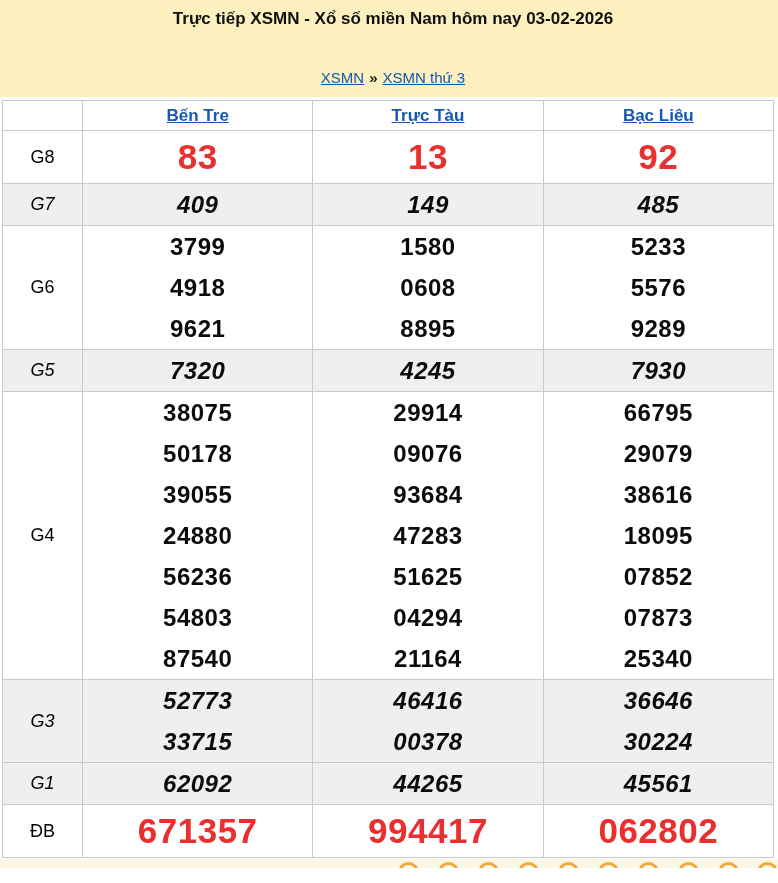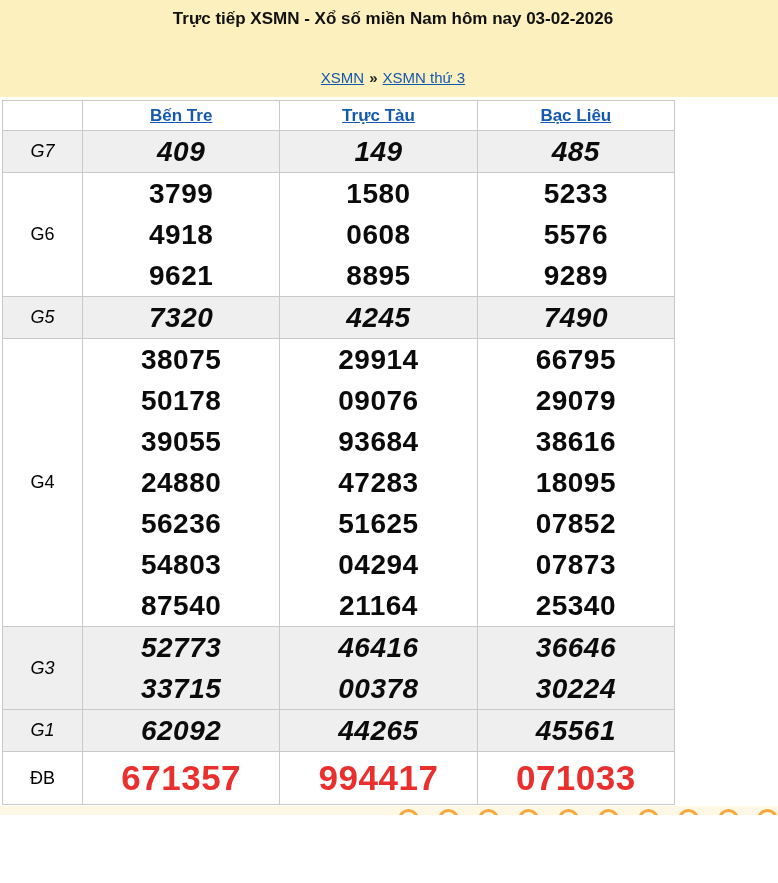--- a/index.html
+++ b/index.html
@@ -33,21 +33,21 @@
   }
   .crumb{font-size:15px;margin-top:40px;}
   .crumb a{
     color:var(--blue);
     text-decoration:underline;
     cursor:pointer;
   }
   .crumb .sep{color:#222;margin:0 5px;font-weight:bold;}
   
   table.results{
-    width:673px;
+    width:772px;
     margin:3px 0 0 2px;
     border-collapse:collapse;
     table-layout:fixed;
   }
   table.results th, table.results td{
     border:1px solid var(--border);
     text-align:center;
     vertical-align:middle;
     padding:0;
   }
@@ -60,21 +60,21 @@
     text-decoration:underline;
     cursor:pointer;
   }
   tr.zebra{background:var(--zebra);font-style:italic;}
   td.plabel{
     font-size:18px;
     font-weight:normal;
     color:#000;
   }
   .num{
-    font-size:28px;
+    font-size:24px;
     font-weight:bold;
     color:#0b0b0b;
     line-height:41px;
     letter-spacing:0.5px;
   }
   tr.single:not(.special) td{height:42px;}
   tr.special td{height:53px;}
   tr.special .num{
     color:var(--red);
     font-size:35px;
@@ -117,20 +117,32 @@
   </colgroup>
   <thead>
       <tr>
         <th></th>
         <th><a>Bến Tre</a></th>
         <th><a>Trực Tàu</a></th>
         <th><a>Bạc Liêu</a></th>
       </tr>
     </thead>
   <tbody>
+      <tr class="special  single">
+        <td class="plabel">G8</td>
+        <td>
+          <div class="num">83</div>
+        </td>
+        <td>
+          <div class="num">13</div>
+        </td>
+        <td>
+          <div class="num">92</div>
+        </td>
+      </tr>
       <tr class="zebra single">
         <td class="plabel">G7</td>
         <td>
           <div class="num">409</div>
         </td>
         <td>
           <div class="num">149</div>
         </td>
         <td>
           <div class="num">485</div>
@@ -156,21 +168,21 @@
       </tr>
       <tr class="zebra single">
         <td class="plabel">G5</td>
         <td>
           <div class="num">7320</div>
         </td>
         <td>
           <div class="num">4245</div>
         </td>
         <td>
-          <div class="num">7490</div>
+          <div class="num">7930</div>
         </td>
       </tr>
       <tr class="multi">
         <td class="plabel">G4</td>
         <td>
           <div class="num">38075</div>
           <div class="num">50178</div>
           <div class="num">39055</div>
           <div class="num">24880</div>
           <div class="num">56236</div>
@@ -225,21 +237,21 @@
       </tr>
       <tr class="special  single">
         <td class="plabel">ĐB</td>
         <td>
           <div class="num">671357</div>
         </td>
         <td>
           <div class="num">994417</div>
         </td>
         <td>
-          <div class="num">071033</div>
+          <div class="num">062802</div>
         </td>
       </tr>
     </tbody>
 </table>
 
 <div class="strip">
     <div class="ball" style="left: 398px;"></div>
     <div class="ball" style="left: 438px;"></div>
     <div class="ball" style="left: 478px;"></div>
     <div class="ball" style="left: 518px;"></div>

